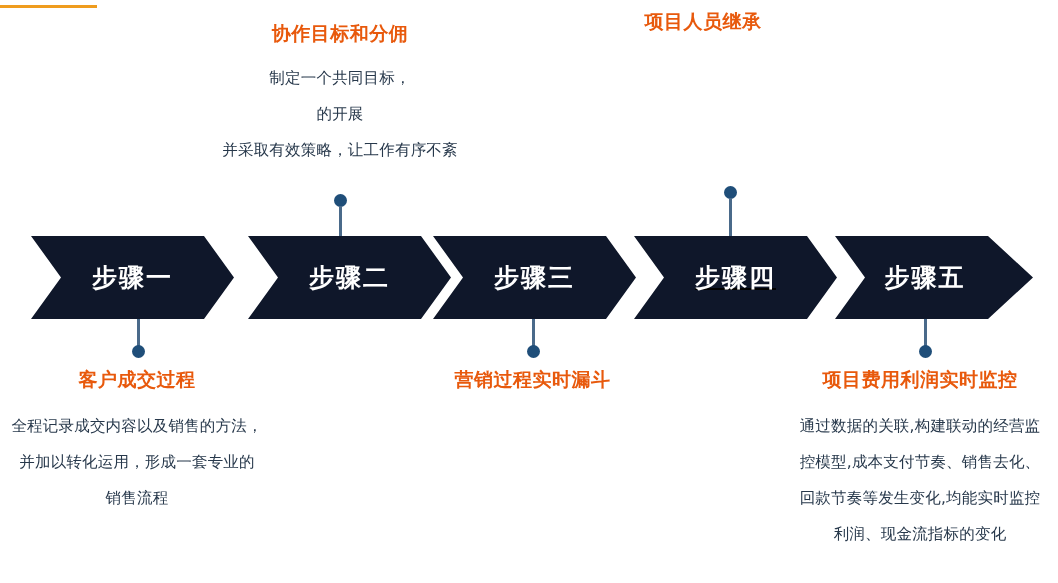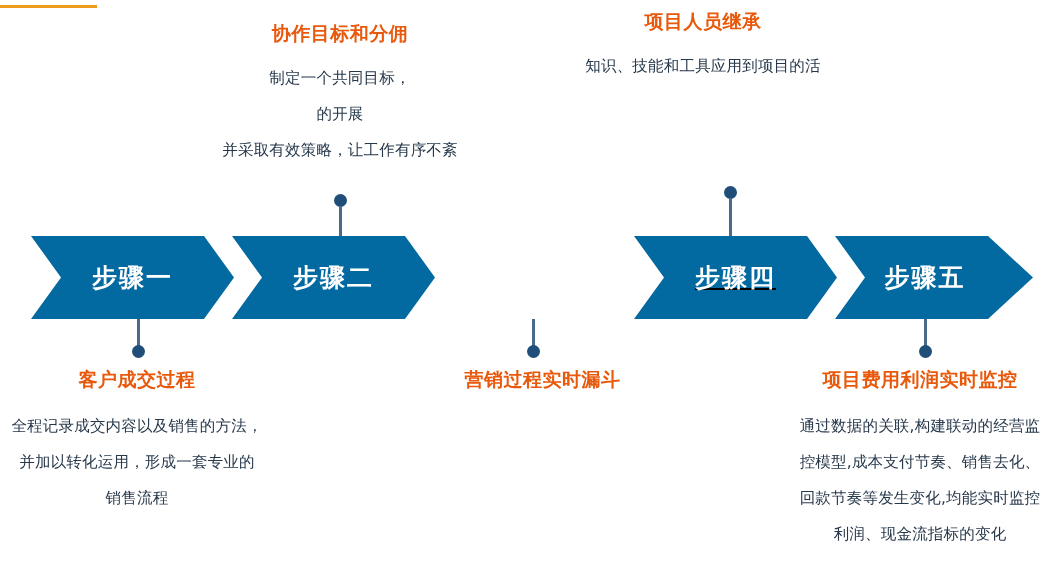--- a/index.html
+++ b/index.html
@@ -79,21 +79,21 @@
     position: absolute;
     left: 0px;
     top: 236px;
     width: 1058px;
     height: 83px;
   }
   .chev {
     position: absolute;
     top: 0;
     height: 83px;
-    background: #0369a1;
+    background: #0f172a;
     display: flex;
     align-items: center;
     justify-content: center;
   }
   .chev .step-label {
     color: #ffffff;
     font-weight: bold;
     font-size: 25px;
     letter-spacing: 2px;
     position: relative;
@@ -128,32 +128,34 @@
       <div>的开展</div>
       <div>并采取有效策略，让工作有序不紊</div>
     </div>
   </div>
   <div class="dot" style="left:334px; top:194px;"></div>
   <div class="connector" style="left:339px; top:206px; height:31px;"></div>
 
   <div class="callout top" style="left:557px; top:8px; width:292px;">
     <div class="c-title">项目人员继承</div>
     <div class="c-body">
-      <div>知识、技能和工具应用到项目的活</div>
     </div>
   </div>
   <div class="dot" style="left:724px; top:186px;"></div>
   <div class="connector" style="left:729px; top:198px; height:39px;"></div>
 
   <div class="band">
     <div class="chev first" style="left:31px; width:203px;">
       <span class="step-label">步骤一</span>
     </div>
-    <div class="chev mid" style="left:232px; width:203px;">
+    <div class="chev mid" style="left:248px; width:203px;">
       <span class="step-label">步骤二</span>
+    </div>
+    <div class="chev mid" style="left:433px; width:203px;">
+      <span class="step-label">步骤三</span>
     </div>
     <div class="chev mid" style="left:634px; width:203px;text-decoration:underline;">
       <span class="step-label">步骤四</span>
     </div>
     <div class="chev last" style="left:835px; width:198px;">
       <span class="step-label" style="padding-right:18px;font-family:Liberation Serif, serif;">步骤五</span>
     </div>
   </div>
 
   <div class="connector" style="left:137px; top:319px; height:29px;"></div>
@@ -162,21 +164,21 @@
     <div class="c-title">客户成交过程</div>
     <div class="c-body">
       <div>全程记录成交内容以及销售的方法，</div>
       <div>并加以转化运用，形成一套专业的</div>
       <div>销售流程</div>
     </div>
   </div>
 
   <div class="connector" style="left:532px; top:319px; height:29px;"></div>
   <div class="dot" style="left:527px; top:345px;"></div>
-  <div class="callout bottom" style="left:400px; top:366px; width:285px;">
+  <div class="callout bottom" style="left:390px; top:366px; width:285px;">
     <div class="c-title">营销过程实时漏斗</div>
   </div>
 
   <div class="connector" style="left:924px; top:319px; height:29px;"></div>
   <div class="dot" style="left:919px; top:345px;"></div>
   <div class="callout bottom" style="left:775px; top:366px; width:290px;">
     <div class="c-title">项目费用利润实时监控</div>
     <div class="c-body">
       <div>通过数据的关联,构建联动的经营监</div>
       <div>控模型,成本支付节奏、销售去化、</div>

